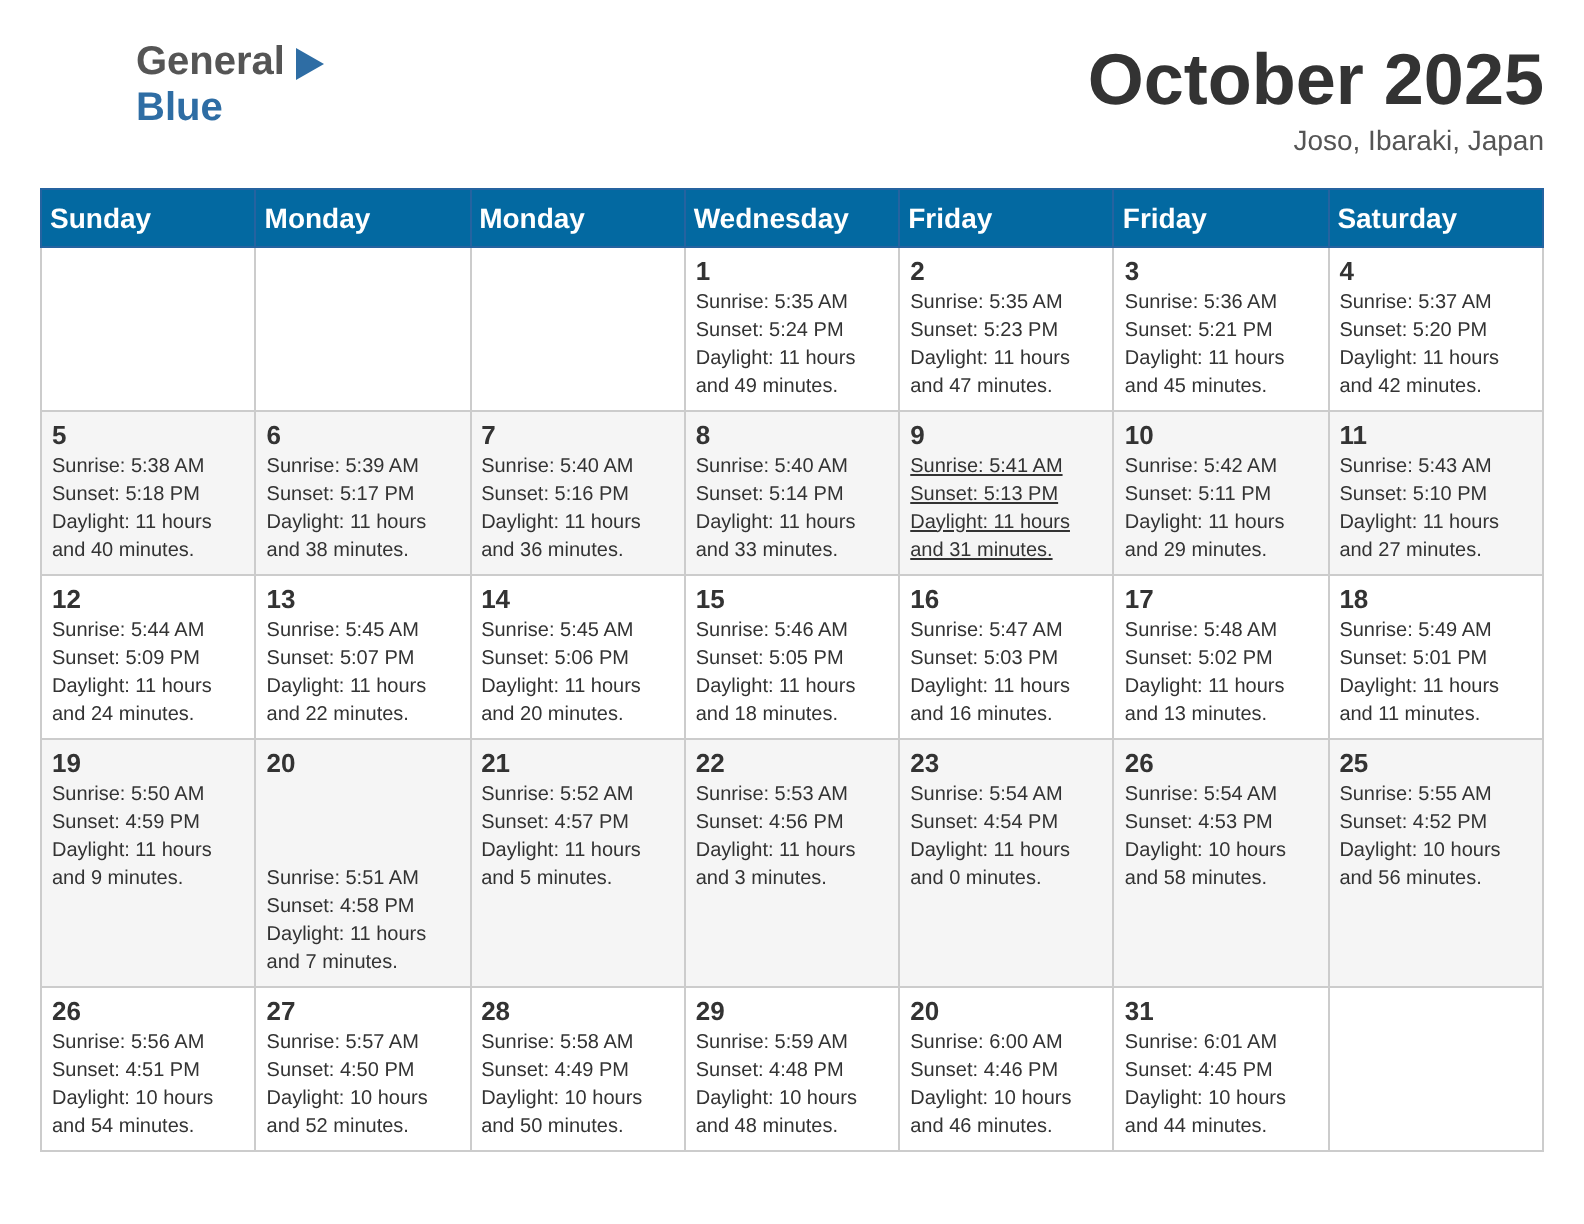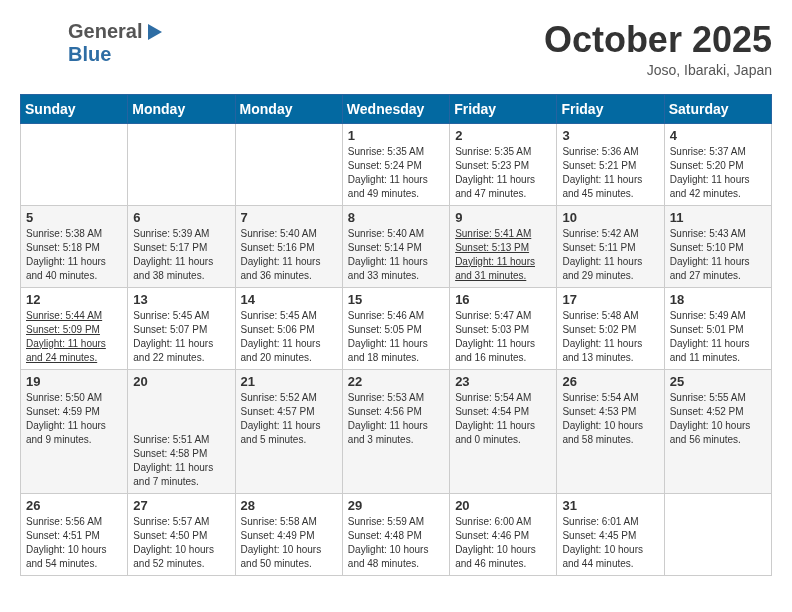--- a/index.html
+++ b/index.html
@@ -210,21 +210,21 @@
         <td>
           <span class="day-number">11</span>
           <div class="day-info" style="white-space: pre-line;">Sunrise: 5:43 AM
 Sunset: 5:10 PM
 Daylight: 11 hours and 27 minutes.</div>
         </td>
       </tr>
       <tr>
         <td>
           <span class="day-number">12</span>
-          <div class="day-info" style="white-space: pre-line; text-decoration: underline;">Sunrise: 5:44 AM
+          <div class="day-info" style="white-space: pre-line;">Sunrise: 5:44 AM
 Sunset: 5:09 PM
 Daylight: 11 hours and 24 minutes.</div>
         </td>
         <td>
           <span class="day-number">13</span>
           <div class="day-info" style="white-space: pre-line;">Sunrise: 5:45 AM
 Sunset: 5:07 PM
 Daylight: 11 hours and 22 minutes.</div>
         </td>
         <td>

